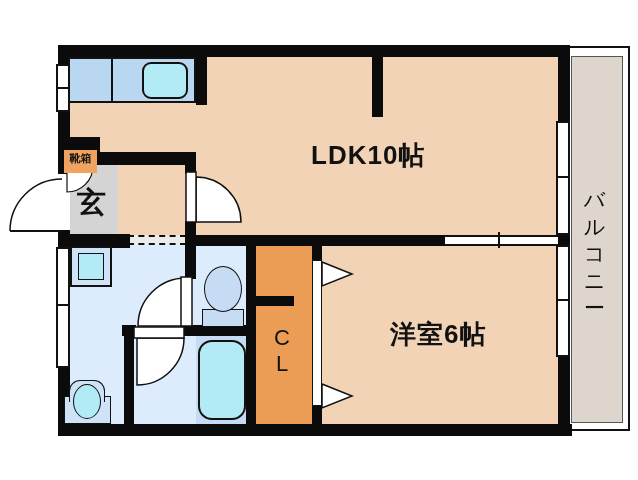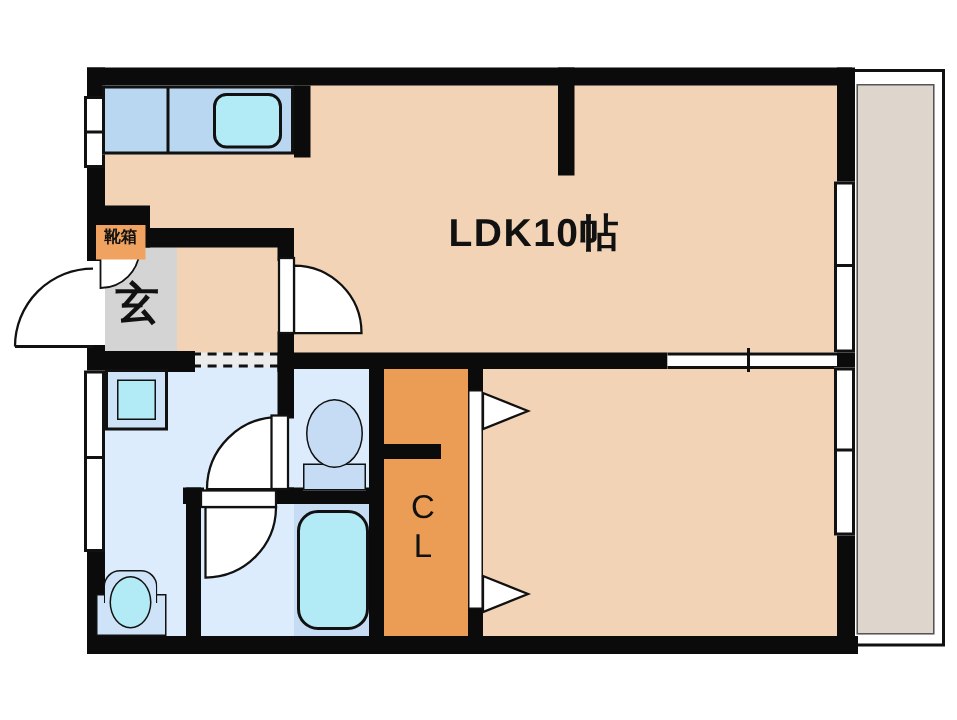--- a/index.html
+++ b/index.html
@@ -121,18 +121,20 @@
     <rect x="186" y="172" width="10" height="50" fill="#fff" stroke="#111" stroke-width="1.5"></rect>
     <path d="M 186 278 A 48 48 0 0 0 138 326 L 186 326 Z" fill="#fff" stroke="#111" stroke-width="1.5"></path>
     <rect x="181" y="277" width="11" height="49" fill="#fff" stroke="#111" stroke-width="1.5"></rect>
     <path d="M 184 338 A 47 47 0 0 1 137 385 L 137 338 Z" fill="#fff" stroke="#111" stroke-width="1.5"></path>
     <rect x="134" y="327" width="50" height="11" fill="#fff" stroke="#111" stroke-width="1.5"></rect>
     <path d="M 93 166 A 26 26 0 0 1 67 192 L 67 166 Z" fill="#fff" stroke="#111" stroke-width="1.2"></path>
     <polygon points="322,262 352,274 322,286" fill="#fff" stroke="#111" stroke-width="1.5"></polygon>
     <polygon points="322,384 352,396 322,408" fill="#fff" stroke="#111" stroke-width="1.5"></polygon>
   </svg>
 
-  <div class="lbl lbl-room" style="left:299px;top:138px;">LDK10帖</div>
+  <div class="lbl lbl-room" style="left:311px;top:138px;">LDK10帖</div>
+  <div class="lbl lbl-room" style="left:390px;top:317px;">洋室6帖</div>
   <div class="lbl" id="lbl-genkan" style="left:77px;top:183px;">玄</div>
   <div class="lbl lbl-vert" id="lbl-cl" style="left:273px;top:325px;">CL</div>
+  <div class="lbl lbl-vert" id="lbl-balcony" style="left:583px;top:186px;">バルコニー</div>
   <div class="lbl" id="lbl-shoebox" style="left:64px;top:150px;">靴箱</div>
 
 </div>
 
 </body></html>

